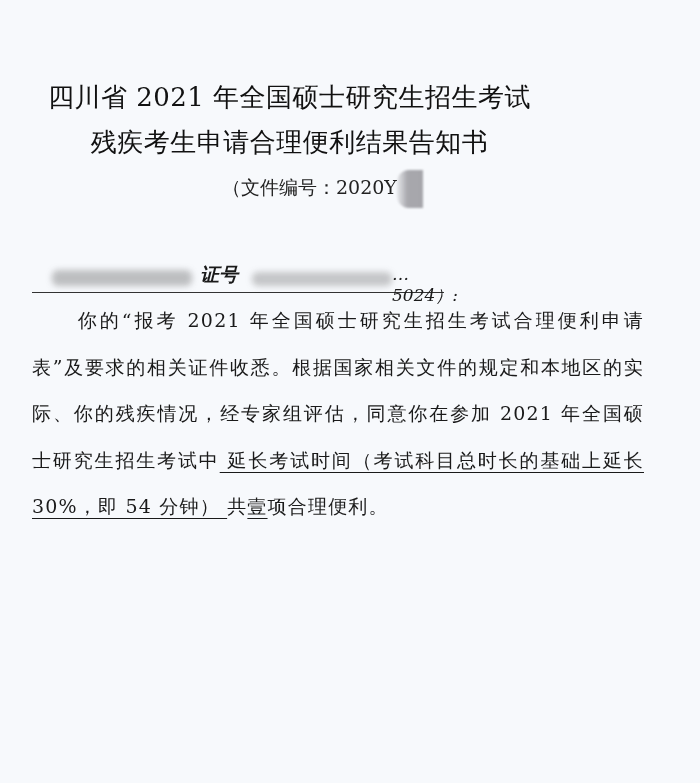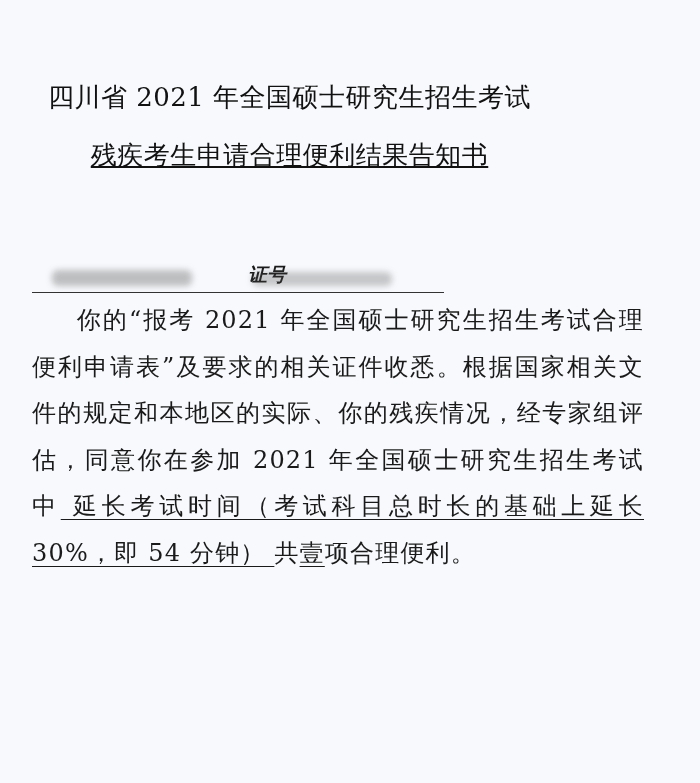--- a/index.html
+++ b/index.html
@@ -9,62 +9,66 @@
     font-family:"DejaVu Serif", "Liberation Serif", serif;
     color:#1a1a1a;
     position:relative;
   }
   .page { position:absolute; left:0; top:0; width:700px; height:783px; }
   .title {
     position:absolute; left:0; width:579px; text-align:center;
     font-size:26px; letter-spacing:0.5px; color:#111;
   }
   .t1 { top:80px; }
-  .t2 { top:138px;text-decoration:underline; }
+  .t2 { top:125px; }
   .docno {
     position:absolute; left:222px; top:170px; font-size:19px; color:#222;
   }
   .redact {
     display:inline-block; width:26px; height:38px; vertical-align:-14px;
     background:linear-gradient(90deg, rgba(170,170,175,0.2), #a8a8ad 40%, #a6a6ab);
     border-radius:12px 0 0 12px;
     filter:blur(1px);
   }
   .addressee {
     position:absolute; left:32px; top:262px; width:412px;
     border-bottom:1.5px solid #333;
     font-size:19px; font-style:italic; height:30px;
   }
   .addressee .blur1 { position:absolute; left:20px; top:8px; width:140px; height:16px; filter:blur(3px); background:rgba(80,80,80,0.35); border-radius:6px; }
-  .addressee .label { position:absolute; left:168px; top:0px; font-weight:bold; font-style:italic;margin-left:48px; }
+  .addressee .label { position:absolute; left:168px; top:0px; font-weight:bold; font-style:italic; }
   .addressee .blur2 { position:absolute; left:220px; top:10px; width:140px; height:14px; filter:blur(3px); background:rgba(80,80,80,0.3); border-radius:6px; }
   .addressee .tail { position:absolute; left:360px; top:2px; font-style:italic; font-size:17px; }
   .para {
     position:absolute; left:32px; width:612px;
-    font-size:24px; line-height:46.5px; letter-spacing:1.2px;
+    font-size:19px; line-height:46.5px; letter-spacing:1.2px;
     text-align:justify;
   }
   .p1 { top:297px; }
   .p2 { top:531px; }
   .p3 { top:631px; }
   .indent { display:inline-block; width:44px; }
   u { text-decoration:underline; text-underline-offset:5px; text-decoration-thickness:1.3px; }
 </style>
 </head>
 <body>
 
 <div class="page">
   <div class="title t1">四川省 2021 年全国硕士研究生招生考试</div>
   <div class="title t2">残疾考生申请合理便利结果告知书</div>
 
+  <div class="docno">
+    <span>（文件编号：2020Y</span><span class="redact"></span>
+  </div>
 
   <div class="addressee">
     <span class="blur1"></span>
     <span class="label">证号</span>
     <span class="blur2"></span>
+    <span class="tail">…5024）:</span>
   </div>
 
   <div class="para p1">
     <span class="indent"></span><span>你的“报考 2021 年全国硕士研究生招生考试合理便利申请表”及要求的相关证件收悉。根据国家相关文件的规定和本地区的实际、你的残疾情况，经专家组评估，同意你在参加 2021 年全国硕士研究生招生考试中</span><u> 延长考试时间（考试科目总时长的基础上延长 30%，即 54 分钟） </u><span>共</span><u>壹</u><span>项合理便利。</span>
   </div>
 
 
 </div>
 
 </body></html>

